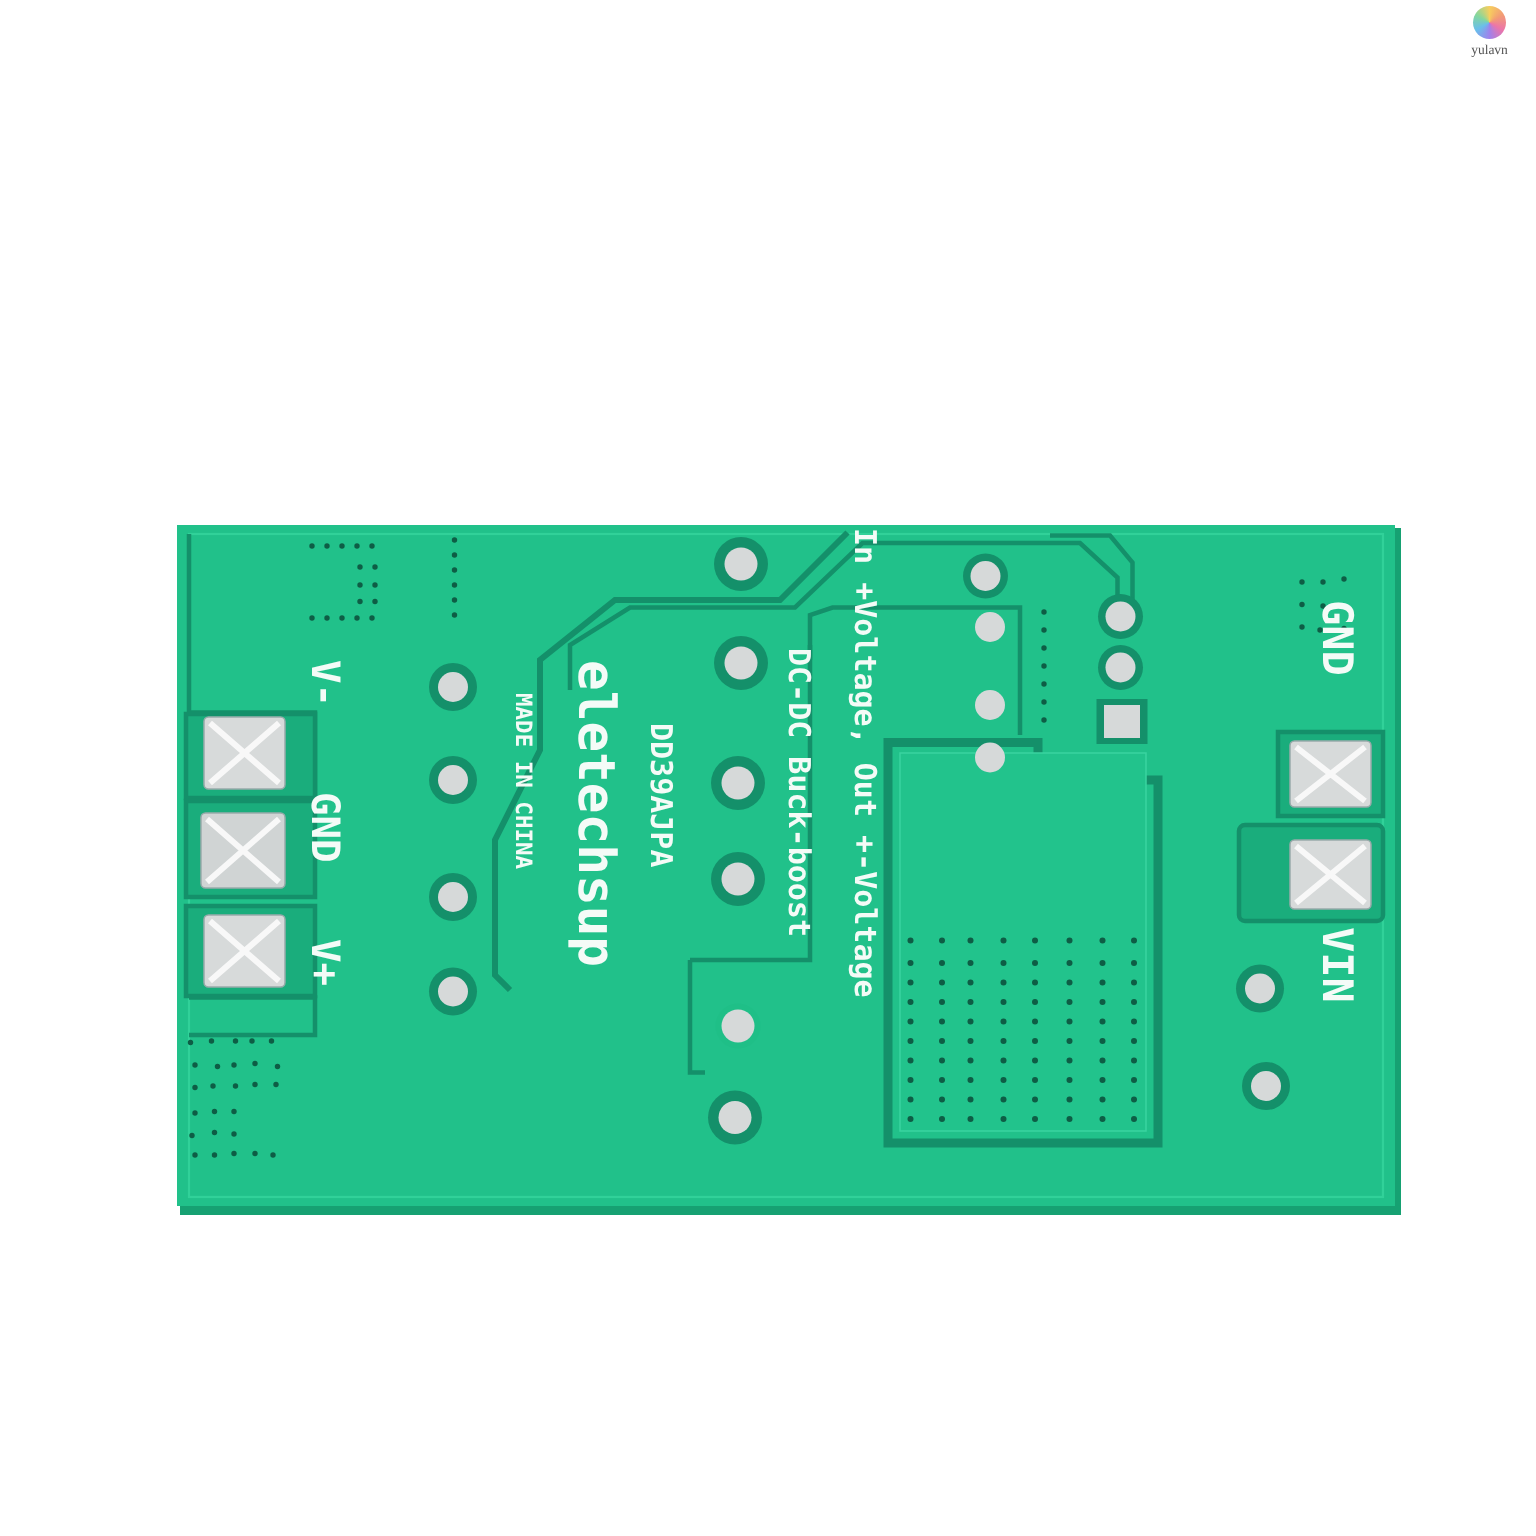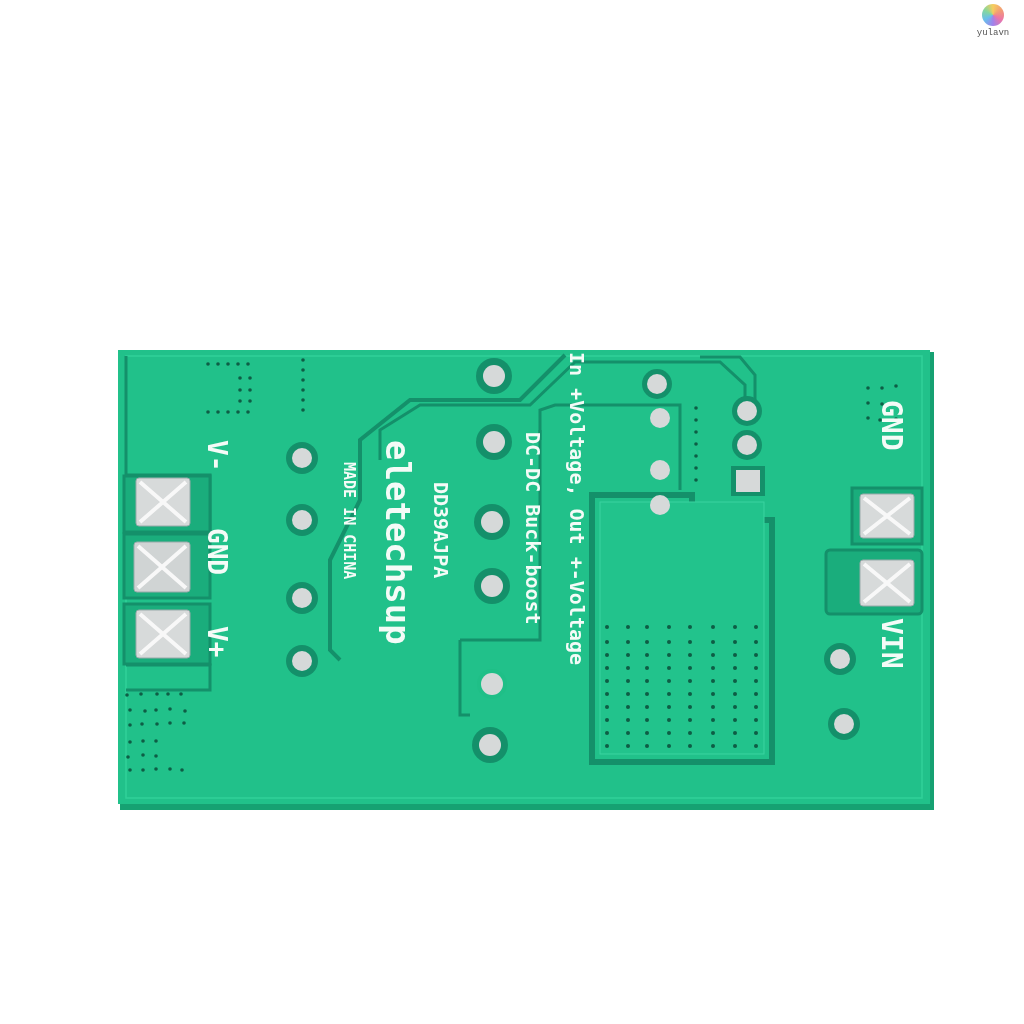--- a/index.html
+++ b/index.html
@@ -2,21 +2,21 @@
 <html><head>
   <meta charset="utf-8">
   <style>
     html, body { margin: 0; padding: 0; background: #ffffff; }
     body { width: 1024px; height: 1024px; position: relative; overflow: hidden; }
     .scene { position: absolute; left: 0; top: 0; width: 1024px; height: 1024px; }
     svg text { font-family: "DejaVu Sans Mono", "Liberation Mono", monospace; font-weight: bold; fill: #f4fbf7; }
     .watermark { position: absolute; right: 6px; top: 4px; width: 50px; text-align: center; }
     .watermark .logo { width: 22px; height: 22px; margin: 0 auto; border-radius: 50%;
       background: conic-gradient(#f5c542, #f08a5d, #e85d9a, #8f6be8, #4fb3e8, #6fd08c, #f5c542); opacity: .85; }
-    .watermark .brand { font-family: Liberation Mono, monospace; font-size: 9px; color: #555; margin-top: 2px; }
+    .watermark .brand { font-family: Liberation Serif, serif; font-size: 9px; color: #555; margin-top: 2px; }
   </style>
 </head>
 <body>
 
 <div class="scene">
   <svg width="1024" height="1024" viewBox="0 0 1024 1024">
 
     <rect x="120" y="352" width="814" height="458" fill="#16a172"></rect>
     <rect x="118" y="350" width="812" height="454" fill="#21c18a"></rect>
     <rect x="126" y="356" width="796" height="442" fill="none" stroke="#31d199" stroke-width="1.5"></rect>

